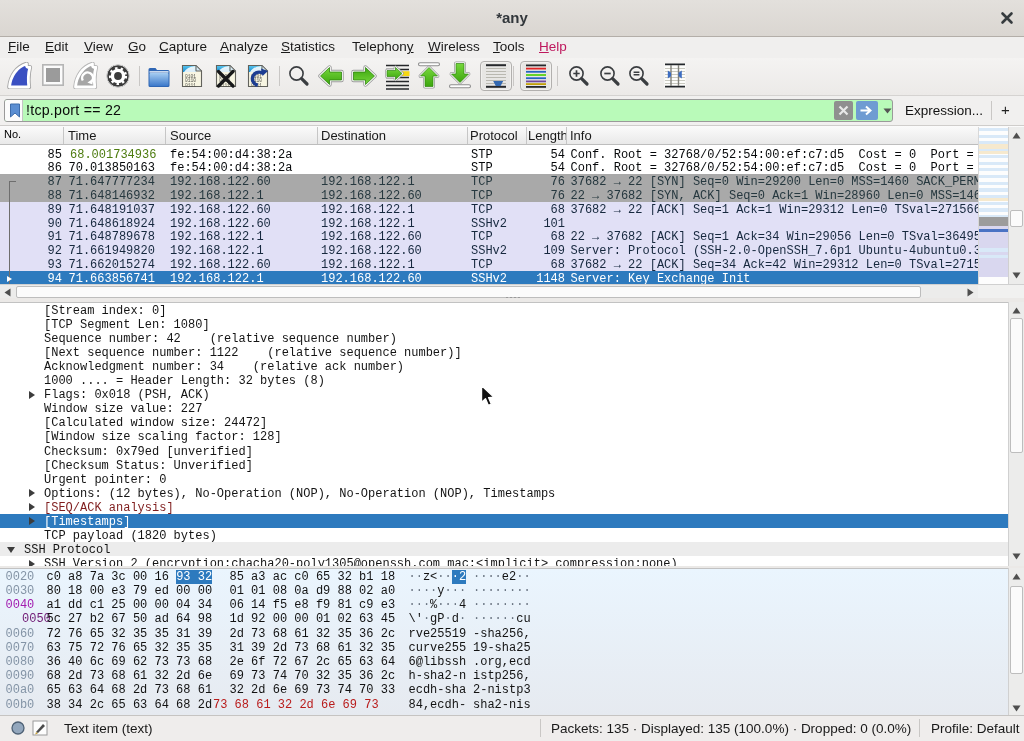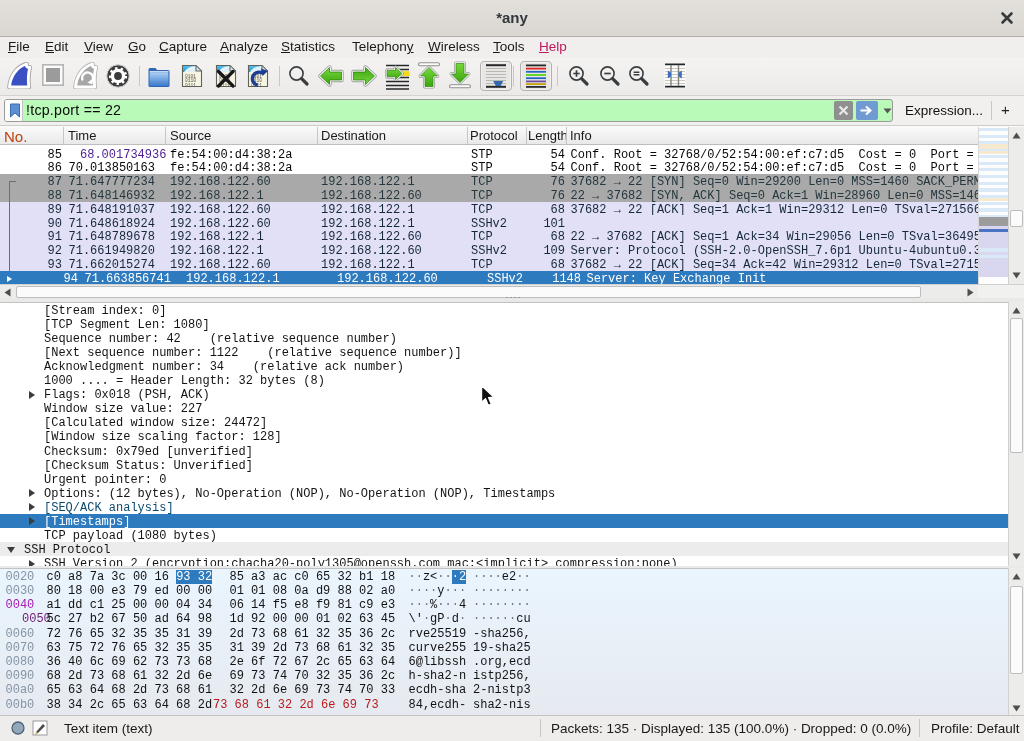--- a/index.html
+++ b/index.html
@@ -240,40 +240,40 @@
     <path d="M1.5 6.5 h9 M7 2.5 l4.5 4 L7 10.5" stroke="#fff" stroke-width="2" fill="none"></path>
   </svg>
 <svg class="a" style="left:883px;top:108px" width="9" height="6" viewBox="0 0 9 6">
     <path d="M0.5 0.5 h8 l-4 5 z" fill="#555"></path>
   </svg>
 <div class="a" style="left:905px;top:103px;font-size:13.5px;color:#111">Expression...</div>
 <div class="a" style="left:991px;top:101px;width:1px;height:19px;background:#c9c7c5"></div>
 <div class="a" style="left:1001px;top:101px;font-size:15px;color:#222">+</div>
 
 <div class="a" style="left:0;top:126px;width:1024px;height:19px;background:linear-gradient(#fbfbfb,#e9e9e9);border-bottom:1px solid #bdbdbd"></div>
-<div class="a" style="left:4px;top:127.5px;font-size:15px;color:#c2410c">No.</div>
+<div class="a" style="left:4px;top:127.5px;font-size:11px;color:#000000">No.</div>
 <div class="a" style="left:68px;top:127.5px;font-size:13px;color:#191919">Time</div>
 <div class="a" style="left:170px;top:127.5px;font-size:13px;color:#191919">Source</div>
 <div class="a" style="left:321px;top:127.5px;font-size:13px;color:#191919">Destination</div>
 <div class="a" style="left:470px;top:127.5px;font-size:13px;color:#191919">Protocol</div>
 <div class="a" style="left:528px;top:127.5px;font-size:13px;color:#191919">Length</div>
 <div class="a" style="left:570px;top:127.5px;font-size:13px;color:#191919">Info</div>
 <div class="a" style="left:63px;top:127px;width:1px;height:17px;background:#c6c6c6"></div>
 <div class="a" style="left:165px;top:127px;width:1px;height:17px;background:#c6c6c6"></div>
 <div class="a" style="left:317px;top:127px;width:1px;height:17px;background:#c6c6c6"></div>
 <div class="a" style="left:467px;top:127px;width:1px;height:17px;background:#c6c6c6"></div>
 <div class="a" style="left:526px;top:127px;width:1px;height:17px;background:#c6c6c6"></div>
 <div class="a" style="left:566px;top:127px;width:1px;height:17px;background:#c6c6c6"></div>
 <div class="a" style="left:0;top:145px;width:978px;height:140px;background:#fff"></div>
 <div class="a" style="left:0;top:174.1px;width:978px;height:27.6px;background:#a9a9a9"></div>
 <div class="a" style="left:0;top:201.7px;width:978px;height:69px;background:#e1e0f6"></div>
 <div class="a" style="left:0;top:270.7px;width:978px;height:13.8px;background:#2d7abe"></div>
 <div class="a" style="left:0;top:146.50px;width:978px;height:13.80px;overflow:hidden">
     <div class="m" style="position:absolute;right:916px;top:1px;color:#06080a">85</div>
-    <div class="m a" style="left:80px;top:1px;color:#4c1d95">68.001734936</div>
+    <div class="m a" style="left:70px;top:1px;color:#4d7c0f">68.001734936</div>
     <div class="m a" style="left:170px;top:1px;color:#06080a">fe:54:00:d4:38:2a</div>
     <div class="m a" style="left:321px;top:1px;color:#06080a"></div>
     <div class="m a" style="left:471px;top:1px;color:#06080a">STP</div>
     <div class="m" style="position:absolute;right:413px;top:1px;color:#06080a">54</div>
     <div class="m a" style="left:570.5px;top:1px;color:#06080a">Conf. Root = 32768/0/52:54:00:ef:c7:d5  Cost = 0  Port = 0x8001</div>
   </div>
 <div class="a" style="left:0;top:160.30px;width:978px;height:13.80px;overflow:hidden">
     <div class="m" style="position:absolute;right:916px;top:1px;color:#06080a">86</div>
     <div class="m a" style="left:68.5px;top:1px;color:#06080a">70.013850163</div>
     <div class="m a" style="left:170px;top:1px;color:#06080a">fe:54:00:d4:38:2a</div>
@@ -337,21 +337,21 @@
   </div>
 <div class="a" style="left:0;top:256.90px;width:978px;height:13.80px;overflow:hidden">
     <div class="m" style="position:absolute;right:916px;top:1px;color:#16283e">93</div>
     <div class="m a" style="left:68.5px;top:1px;color:#16283e">71.662015274</div>
     <div class="m a" style="left:170px;top:1px;color:#16283e">192.168.122.60</div>
     <div class="m a" style="left:321px;top:1px;color:#16283e">192.168.122.1</div>
     <div class="m a" style="left:471px;top:1px;color:#16283e">TCP</div>
     <div class="m" style="position:absolute;right:413px;top:1px;color:#16283e">68</div>
     <div class="m a" style="left:570.5px;top:1px;color:#16283e">37682 → 22 [ACK] Seq=34 Ack=42 Win=29312 Len=0 TSval=2715668115 TSecr=3649</div>
   </div>
-<div class="a" style="left:16px;top:270.70px;width:978px;height:16px;overflow:hidden">
+<div class="a" style="left:0;top:270.70px;width:978px;height:16px;overflow:hidden">
     <div class="m" style="position:absolute;right:916px;top:1px;color:#ffffff">94</div>
     <div class="m a" style="left:68.5px;top:1px;color:#ffffff">71.663856741</div>
     <div class="m a" style="left:170px;top:1px;color:#ffffff">192.168.122.1</div>
     <div class="m a" style="left:321px;top:1px;color:#ffffff">192.168.122.60</div>
     <div class="m a" style="left:471px;top:1px;color:#ffffff">SSHv2</div>
     <div class="m" style="position:absolute;right:413px;top:1px;color:#ffffff">1148</div>
     <div class="m a" style="left:570.5px;top:1px;color:#ffffff">Server: Key Exchange Init</div>
   </div>
 <div class="a" style="left:9px;top:181px;width:1px;height:103px;background:#6e6e6e"></div>
 <div class="a" style="left:9px;top:181px;width:7px;height:1px;background:#6e6e6e"></div>
@@ -413,25 +413,25 @@
 <div class="m a" style="left:44px;top:388.30px;color:#141414">Flags: 0x018 (PSH, ACK)</div>
 <div class="m a" style="left:44px;top:402.35px;color:#141414">Window size value: 227</div>
 <div class="m a" style="left:44px;top:416.40px;color:#141414">[Calculated window size: 24472]</div>
 <div class="m a" style="left:44px;top:430.45px;color:#141414">[Window size scaling factor: 128]</div>
 <div class="m a" style="left:44px;top:444.50px;color:#141414">Checksum: 0x79ed [unverified]</div>
 <div class="m a" style="left:44px;top:458.55px;color:#141414">[Checksum Status: Unverified]</div>
 <div class="m a" style="left:44px;top:472.60px;color:#141414">Urgent pointer: 0</div>
 <div class="tri-r a" style="left:29px;top:489.25px"></div>
 <div class="m a" style="left:44px;top:486.65px;color:#141414">Options: (12 bytes), No-Operation (NOP), No-Operation (NOP), Timestamps</div>
 <div class="tri-r a" style="left:29px;top:503.30px"></div>
-<div class="m a" style="left:44px;top:500.70px;color:#0c4a6e">[SEQ/ACK analysis]</div>
+<div class="m a" style="left:44px;top:500.70px;color:#7f1d1d">[SEQ/ACK analysis]</div>
 <div class="a" style="left:0;top:514.15px;width:1008px;height:14.05px;background:#2d7abe"></div>
 <div class="tri-r a" style="left:29px;top:517.35px"></div>
 <div class="m a" style="left:44px;top:514.75px;color:#fff">[Timestamps]</div>
-<div class="m a" style="left:44px;top:528.80px;color:#141414">TCP payload (1080 bytes)</div>
+<div class="m a" style="left:44px;top:528.80px;color:#141414">TCP payload (1820 bytes)</div>
 <div class="a" style="left:0;top:542.25px;width:1008px;height:14.05px;background:#ececec"></div>
 <div class="tri-d a" style="left:7px;top:546.75px"></div>
 <div class="m a" style="left:24px;top:542.85px;color:#141414">SSH Protocol</div>
 <div class="tri-r a" style="left:29px;top:559.50px"></div>
 <div class="m a" style="left:44px;top:556.90px;color:#141414">SSH Version 2 (encryption:chacha20-poly1305@openssh.com mac:&lt;implicit&gt; compression:none)</div>
 <div class="a" style="left:1008px;top:302px;width:16px;height:264px;background:#ececeb;border-left:1px solid #d0d0d0"></div>
 <svg class="a" style="left:1012px;top:307px" width="9" height="7" viewBox="0 0 9 7">
     <path d="M4.5 0.5 L8.5 6.5 L0.5 6.5 Z" fill="#4e4e4e"></path>
   </svg>
 <div class="a" style="left:1009.5px;top:318px;width:13px;height:135px;background:#fbfbfb;border:1px solid #bdbdbd;border-radius:2px"></div>

